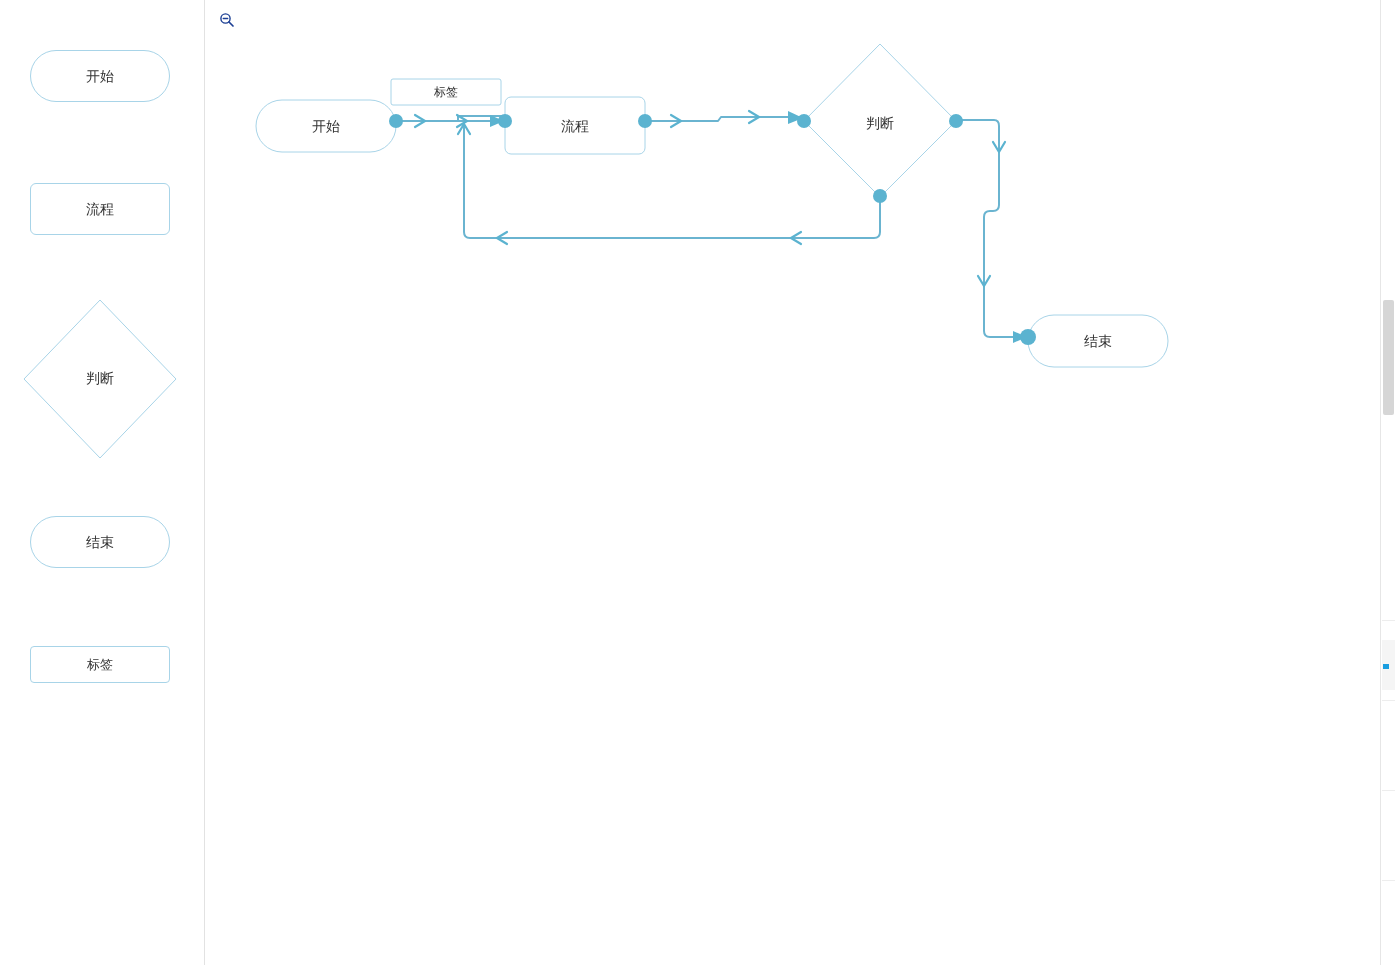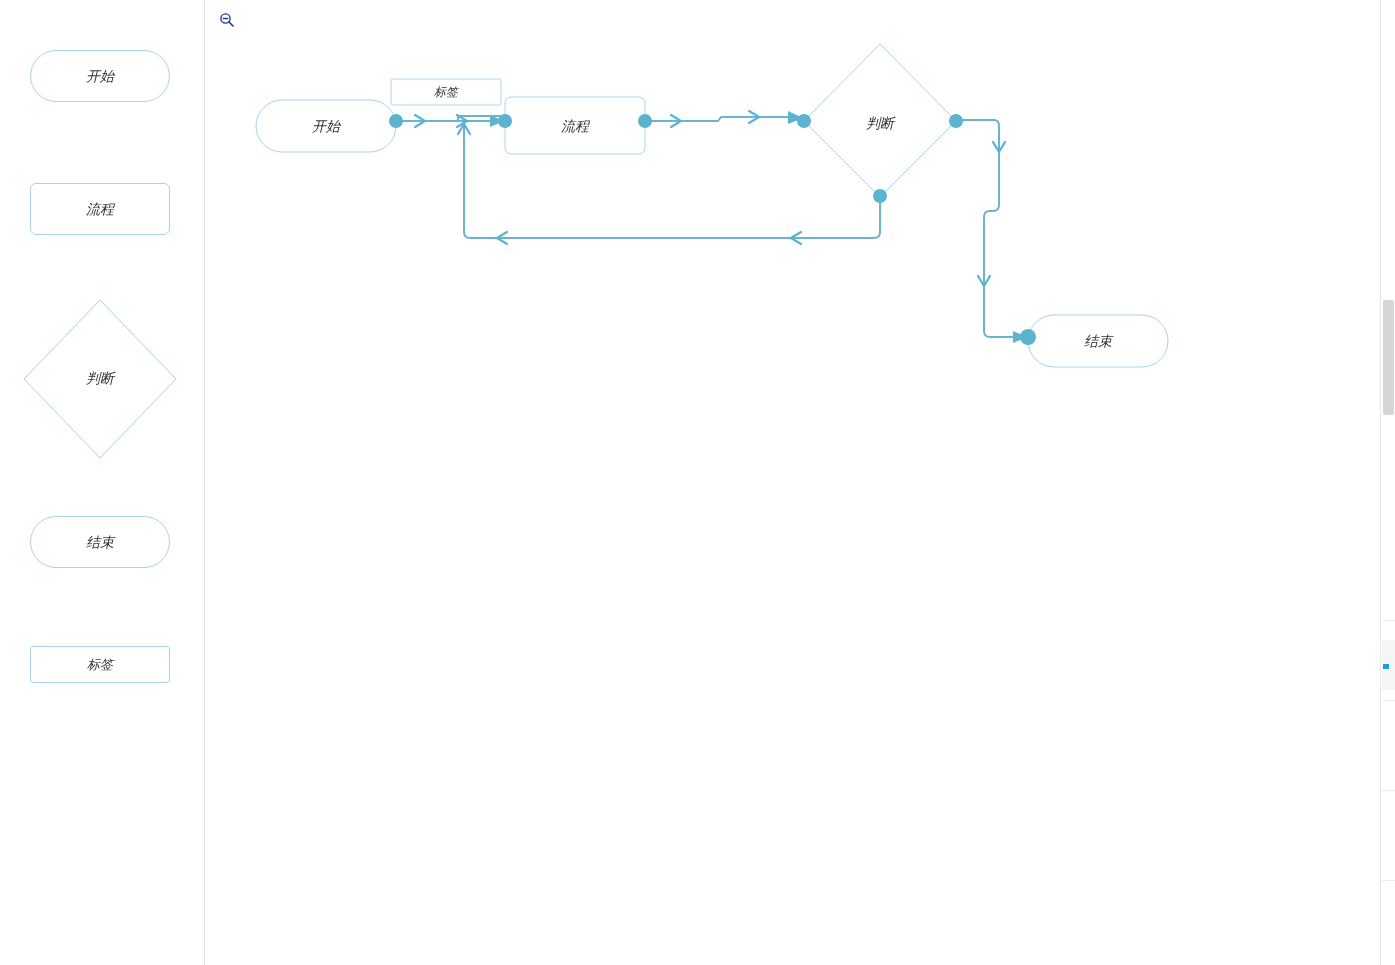--- a/index.html
+++ b/index.html
@@ -8,21 +8,20 @@
     width: 1395px; height: 965px;
     background: #ffffff;
     font-family: "Liberation Sans", "DejaVu Sans", sans-serif;
     overflow: hidden;
   }
   #app {
     position: relative;
     width: 1395px; height: 855px;
     display: flex;
     background: #fde047;
-    font-style: italic;
   }
 
   
   #palette {
     position: relative;
     width: 205px; height: 965px;
     flex: 0 0 205px;
     background: #ffffff;
     border-right: 1px solid #e2e2e2;
   }

